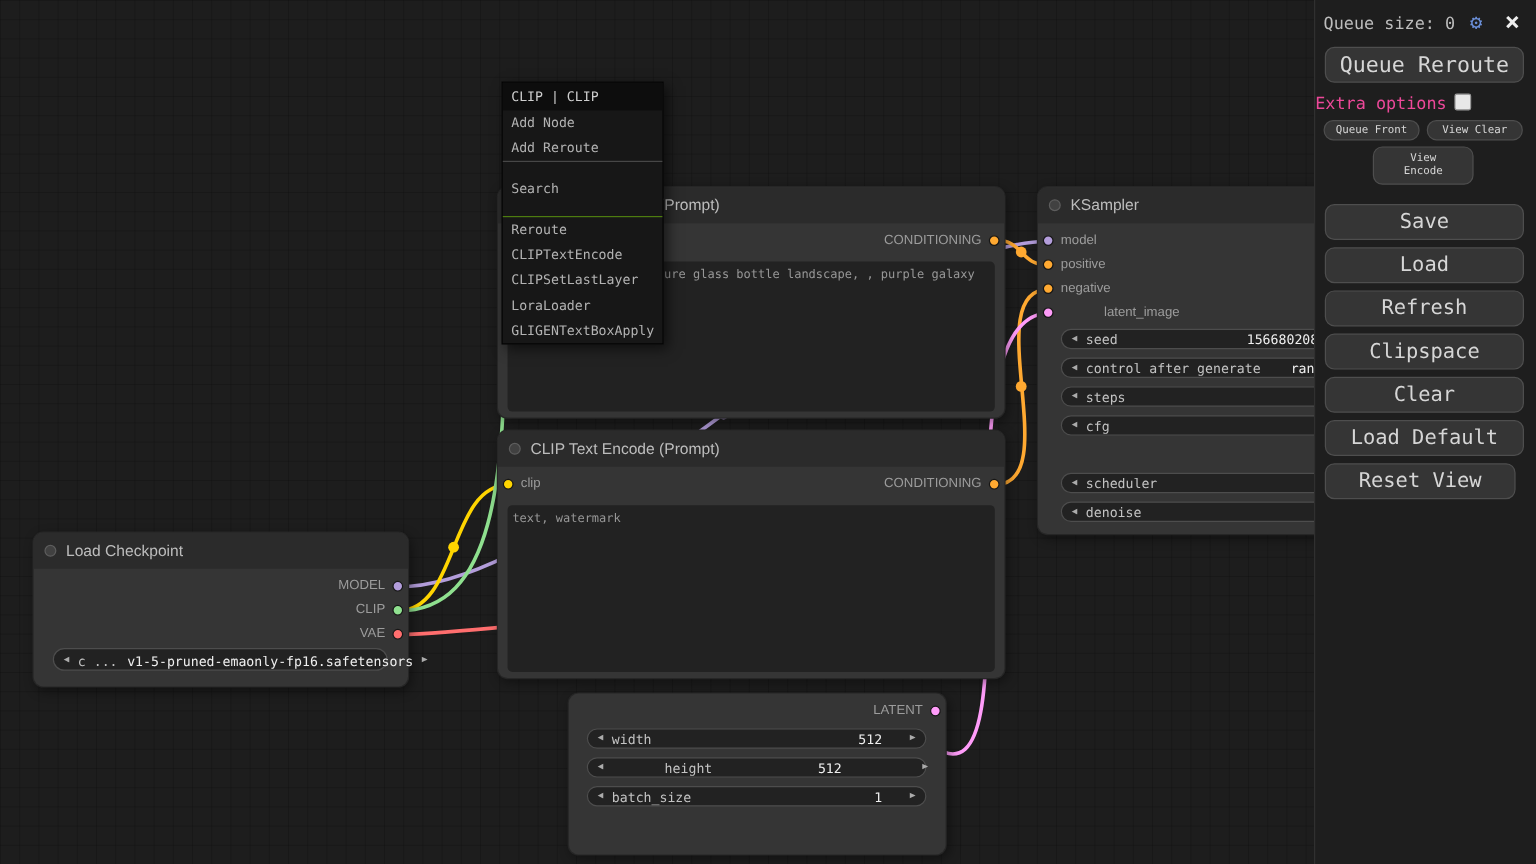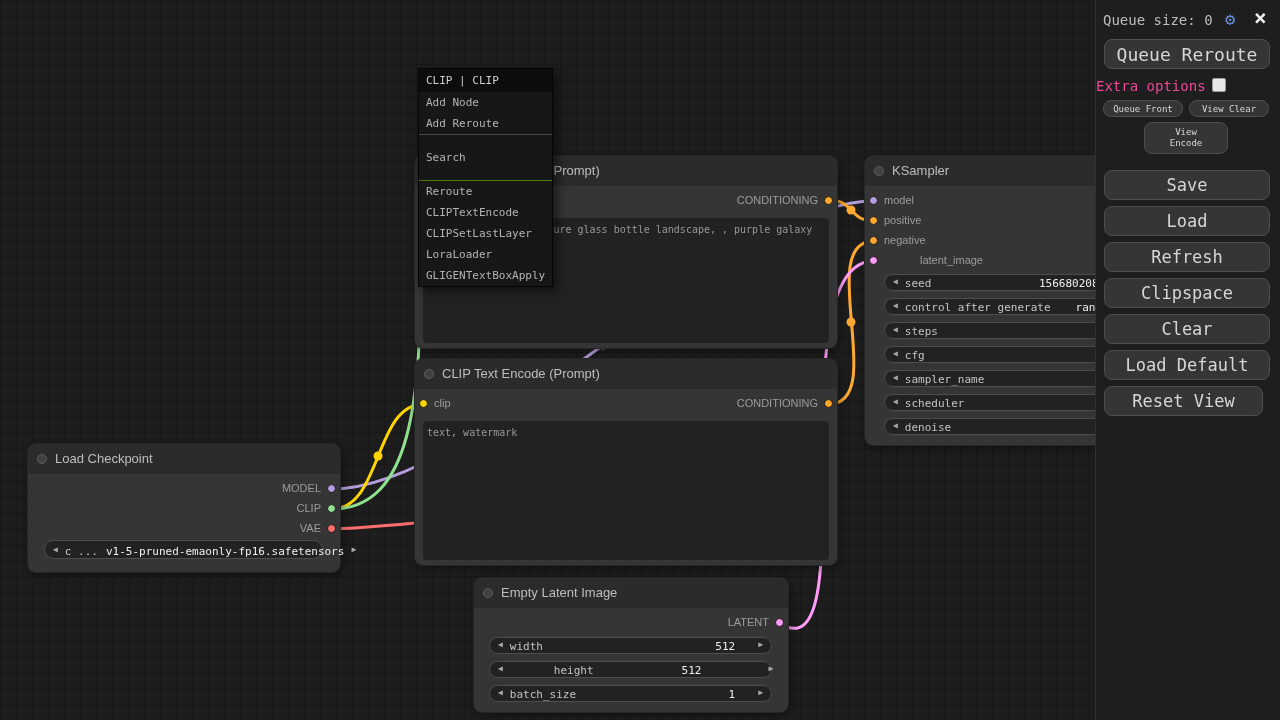--- a/index.html
+++ b/index.html
@@ -130,27 +130,20 @@
         <span class="wval"></span>
         <span class="arr arr-r"></span>
       </div>
       <div class="widget" style="left:19px;top:160px;width:242px;">
         <span class="arr arr-l"></span>
         <span>cfg</span>
         <span class="spacer"></span>
         <span class="wval"></span>
         <span class="arr arr-r"></span>
       </div>
-      <div class="widget" style="left:19px;top:184px;width:242px;">
-        <span class="arr arr-l"></span>
-        <span>sampler_name</span>
-        <span class="spacer"></span>
-        <span class="wval"></span>
-        <span class="arr arr-r"></span>
-      </div>
       <div class="widget" style="left:19px;top:208px;width:242px;">
         <span class="arr arr-l"></span>
         <span>scheduler</span>
         <span class="spacer"></span>
         <span class="wval"></span>
         <span class="arr arr-r"></span>
       </div>
       <div class="widget" style="left:19px;top:232px;width:242px;">
         <span class="arr arr-l"></span>
         <span>denoise</span>
@@ -192,24 +185,20 @@
         <span class="arr arr-l"></span>
         <span>c ...</span>
         <span class="wval" style="margin-left:8px;">v1-5-pruned-emaonly-fp16.safetensors</span>
         <span class="spacer"></span>
         <span class="arr arr-r"></span>
       </div>
     </div>
   </div>
 
   <div class="node" style="left:474px;top:578px;width:314px;height:134px;">
-    <div class="ntitle">
-      <span class="tdot"></span>
-      <span>Empty Latent Image</span>
-    </div>
     <div class="nbody" style="height:104px;">
       <span class="pdot" style="right:4px;top:10px;background:#ff9cf9;"></span>
       <span class="slbl out" style="right:19px;top:7px;">LATENT</span>
 
       <div class="widget" style="left:15px;top:29px;width:283px;">
         <span class="arr arr-l"></span>
         <span>width</span>
         <span class="spacer"></span>
         <span class="wval" style="margin-right:16px;">512</span>
         <span class="arr arr-r"></span>

